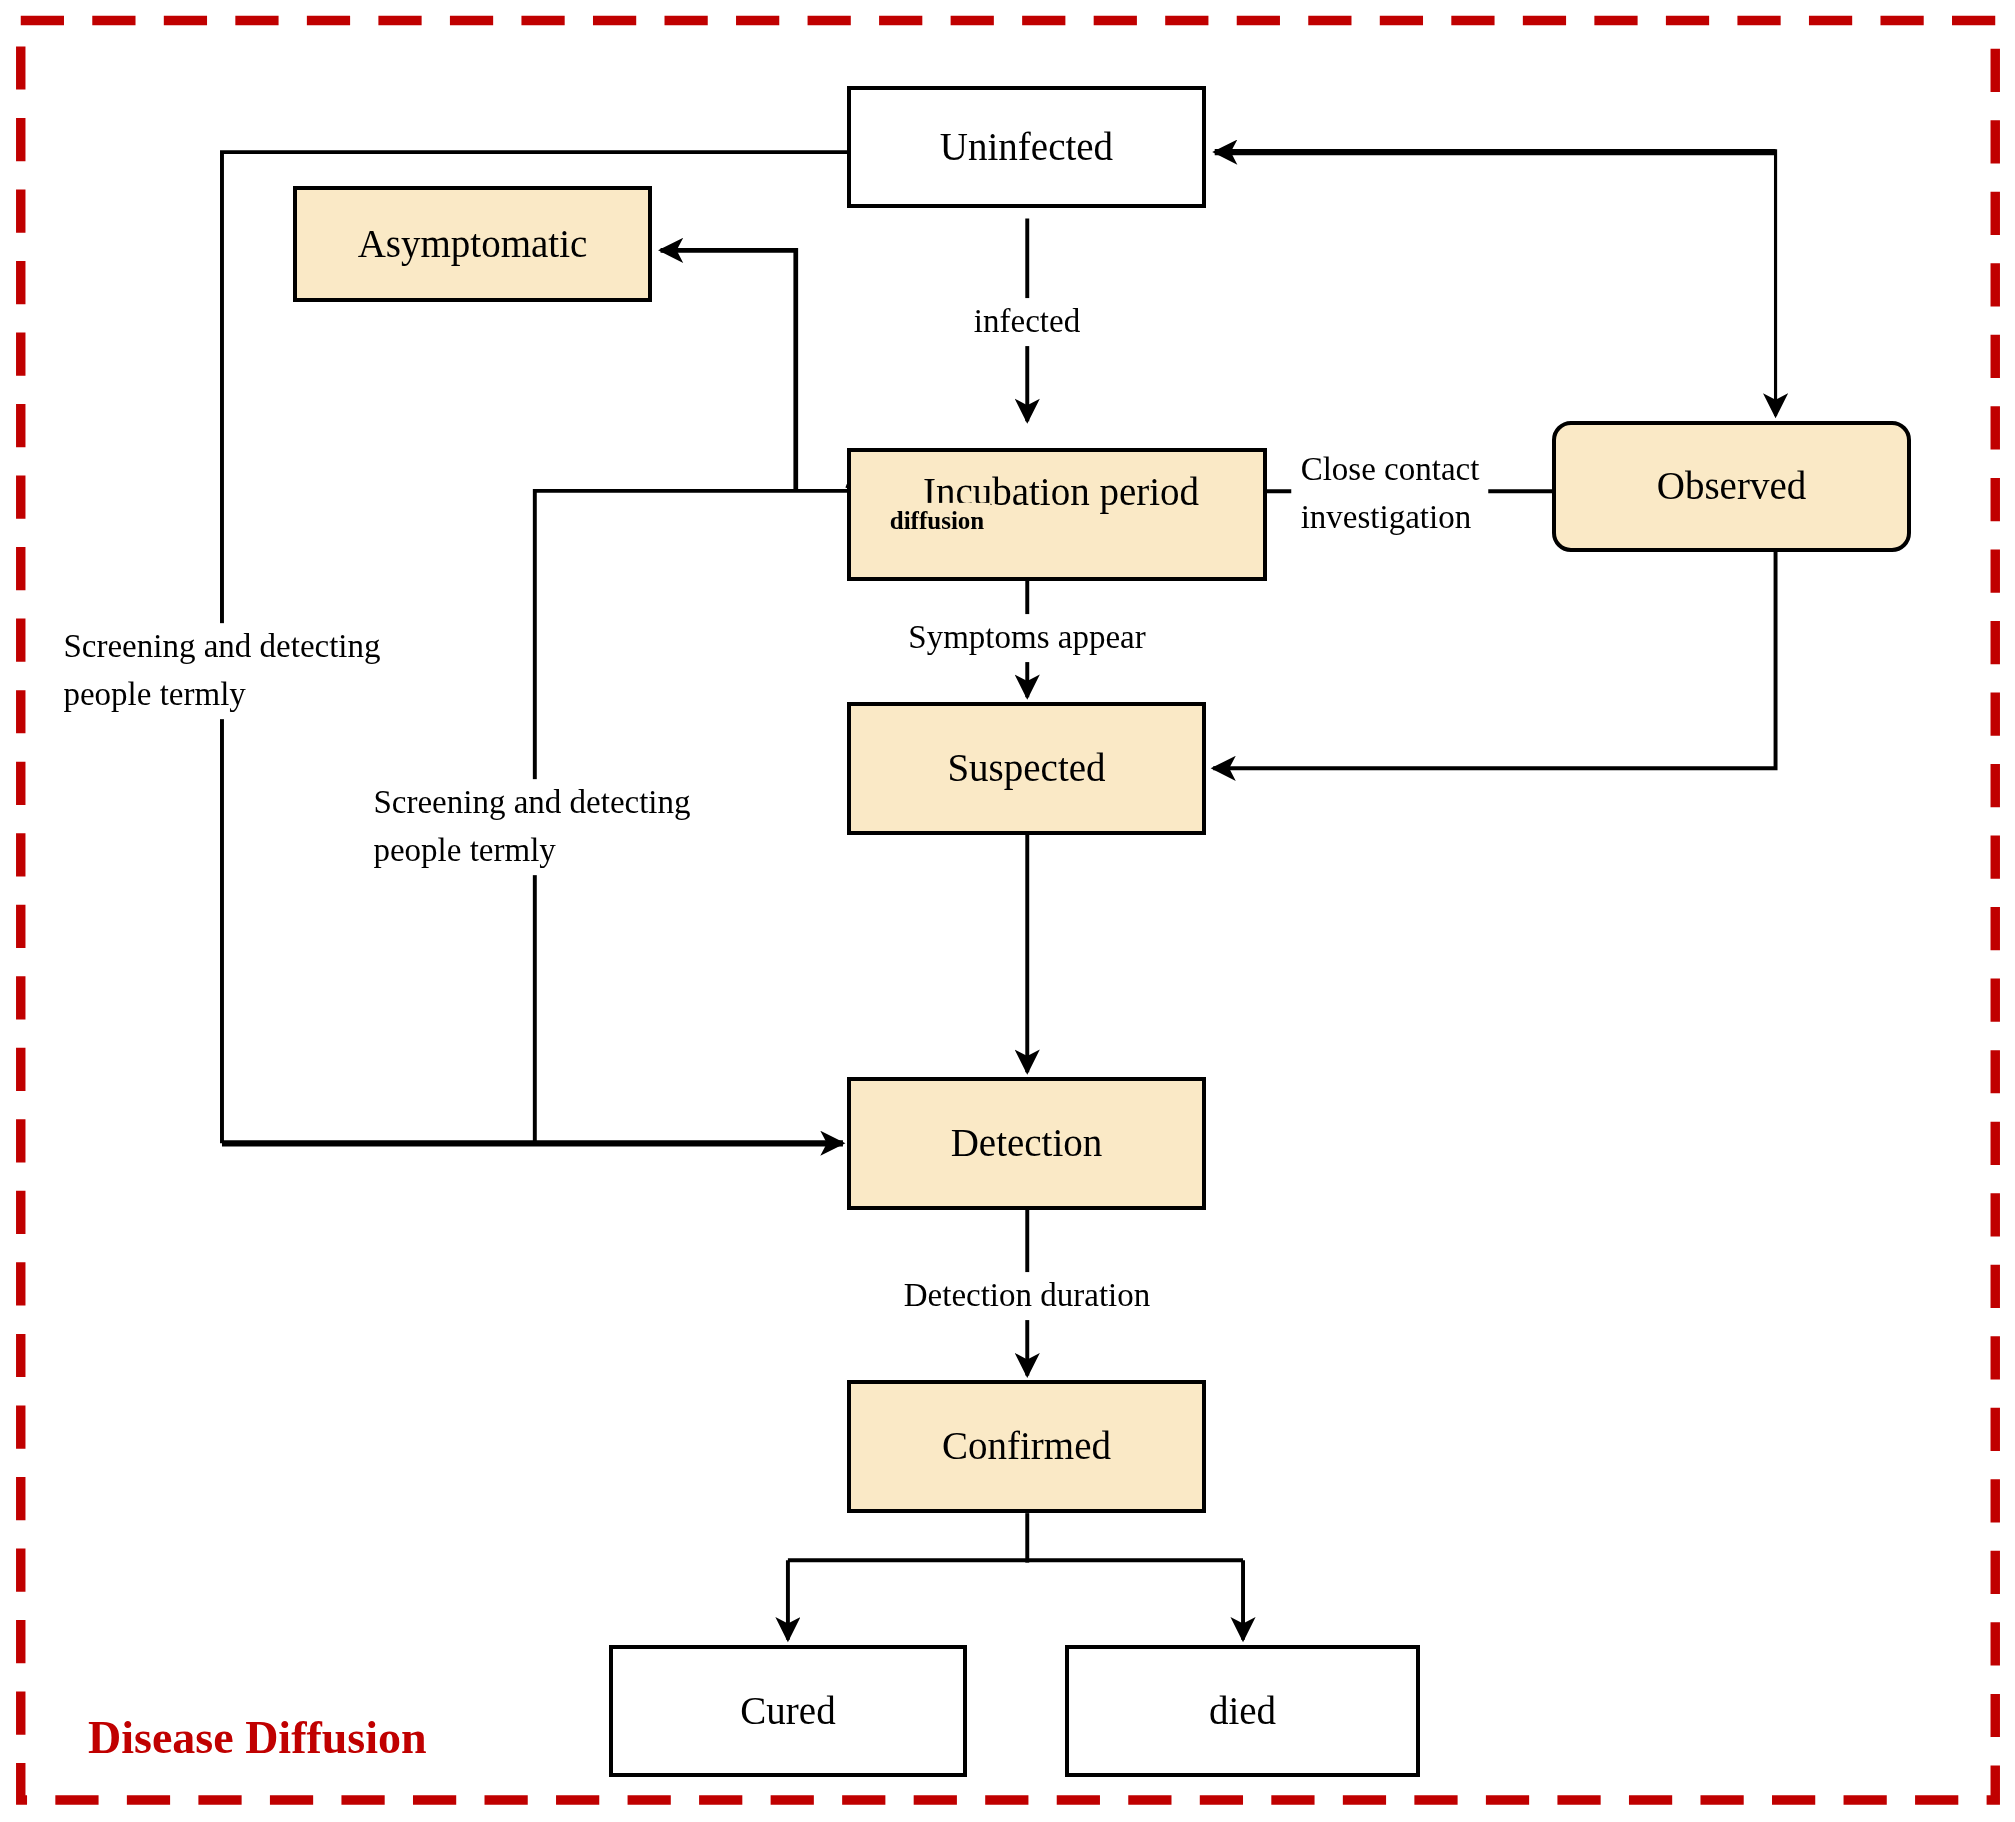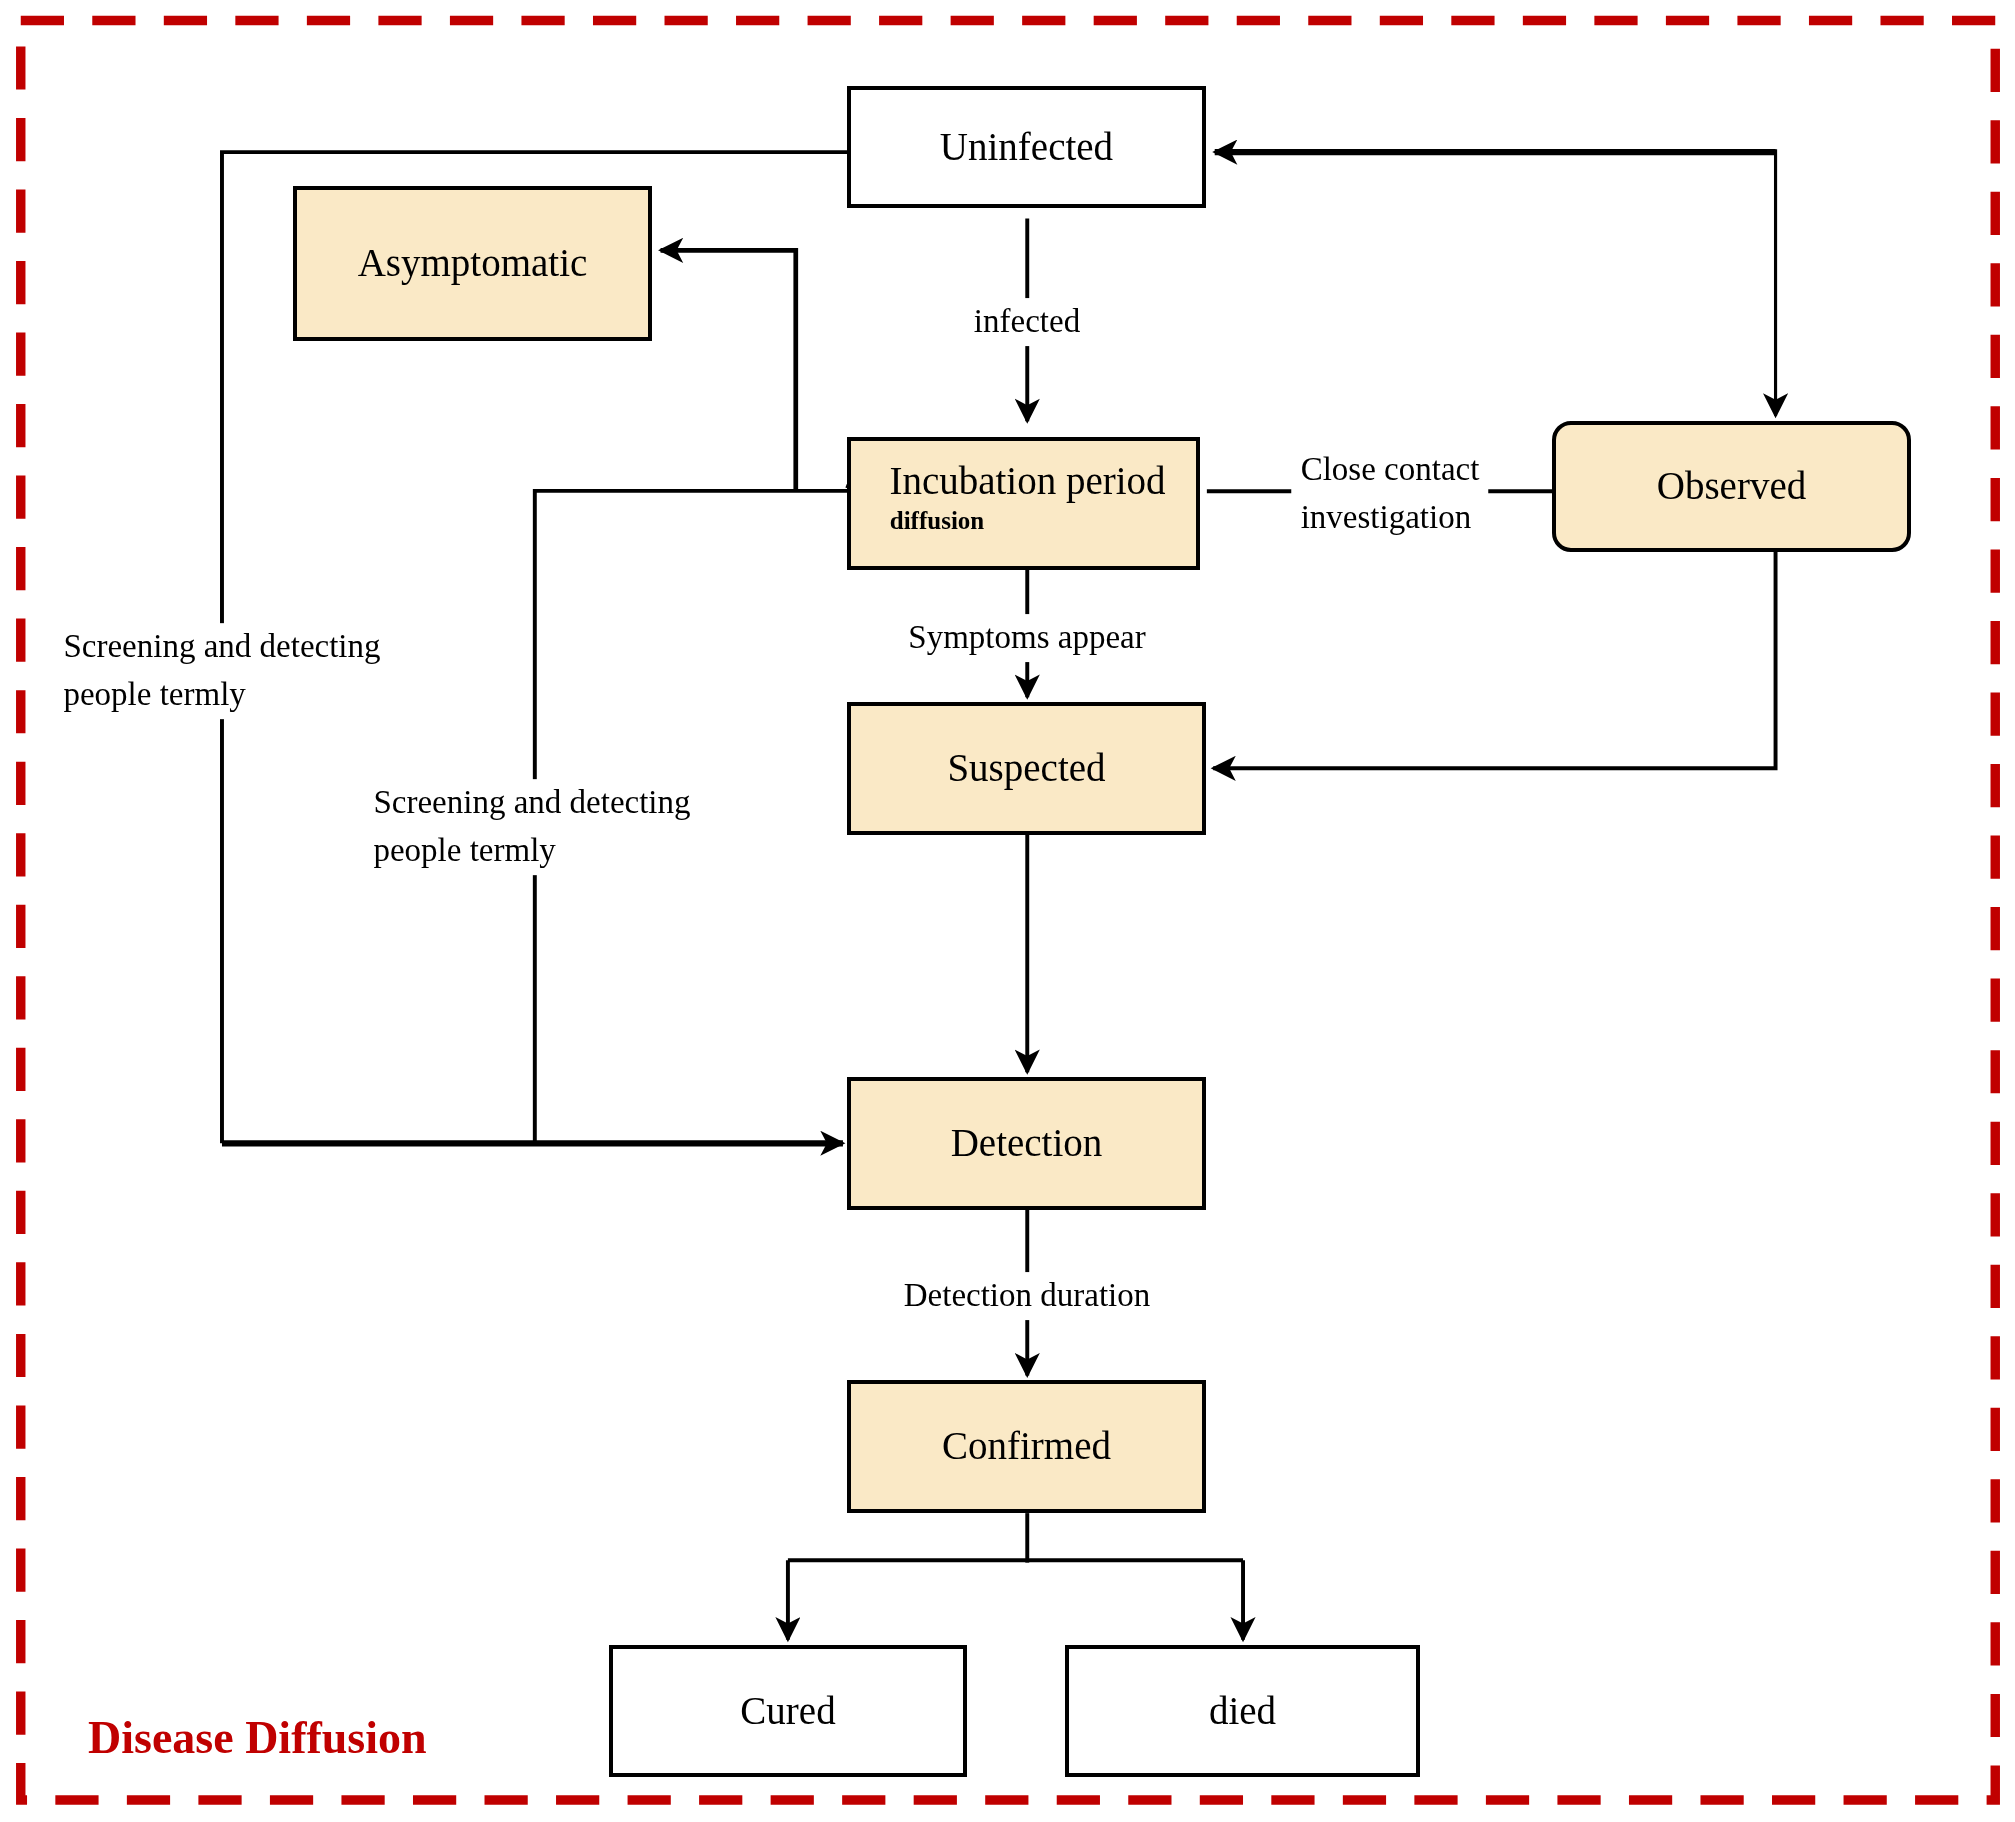--- a/index.html
+++ b/index.html
@@ -100,25 +100,25 @@
       <path d="M1002 1985 L1581 1985"></path>
       <path d="M1002 1985 L1002 2086" marker-end="url(#arrow)"></path>
       <path d="M1581 1985 L1581 2086" marker-end="url(#arrow)"></path>
     </g>
   </svg>
 
   <div class="node" style="left:847px; top:86px; width:359px; height:122px;">
     <span>Uninfected</span>
   </div>
 
-  <div class="node fill" style="left:293px; top:186px; width:359px; height:155px;">
+  <div class="node fill" style="left:293px; top:186px; width:359px; height:116px;">
     <span>Asymptomatic</span>
   </div>
 
-  <div class="node fill top-label" style="left:847px; top:437px; width:353px; height:133px;padding-left:8px;">
+  <div class="node fill top-label" style="left:847px; top:448px; width:420px; height:133px;padding-left:8px;">
     <span>Incubation period</span>
   </div>
 
   <div class="node fill" style="left:1552px; top:421px; width:359px; height:131px;border-radius:19px;">
     <span>Observed</span>
   </div>
 
   <div class="node fill" style="left:847px; top:1077px; width:359px; height:133px;">
     <span>Detection</span>
   </div>

